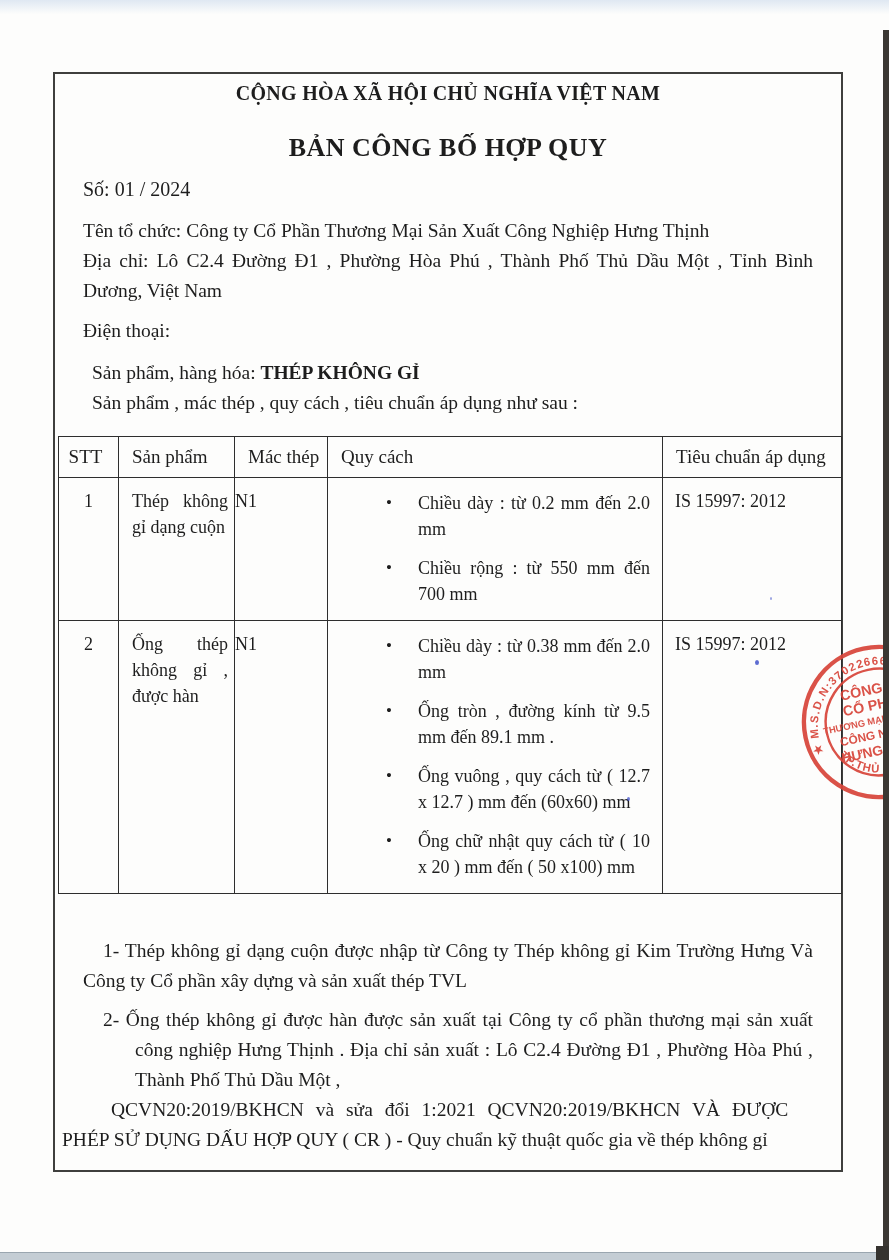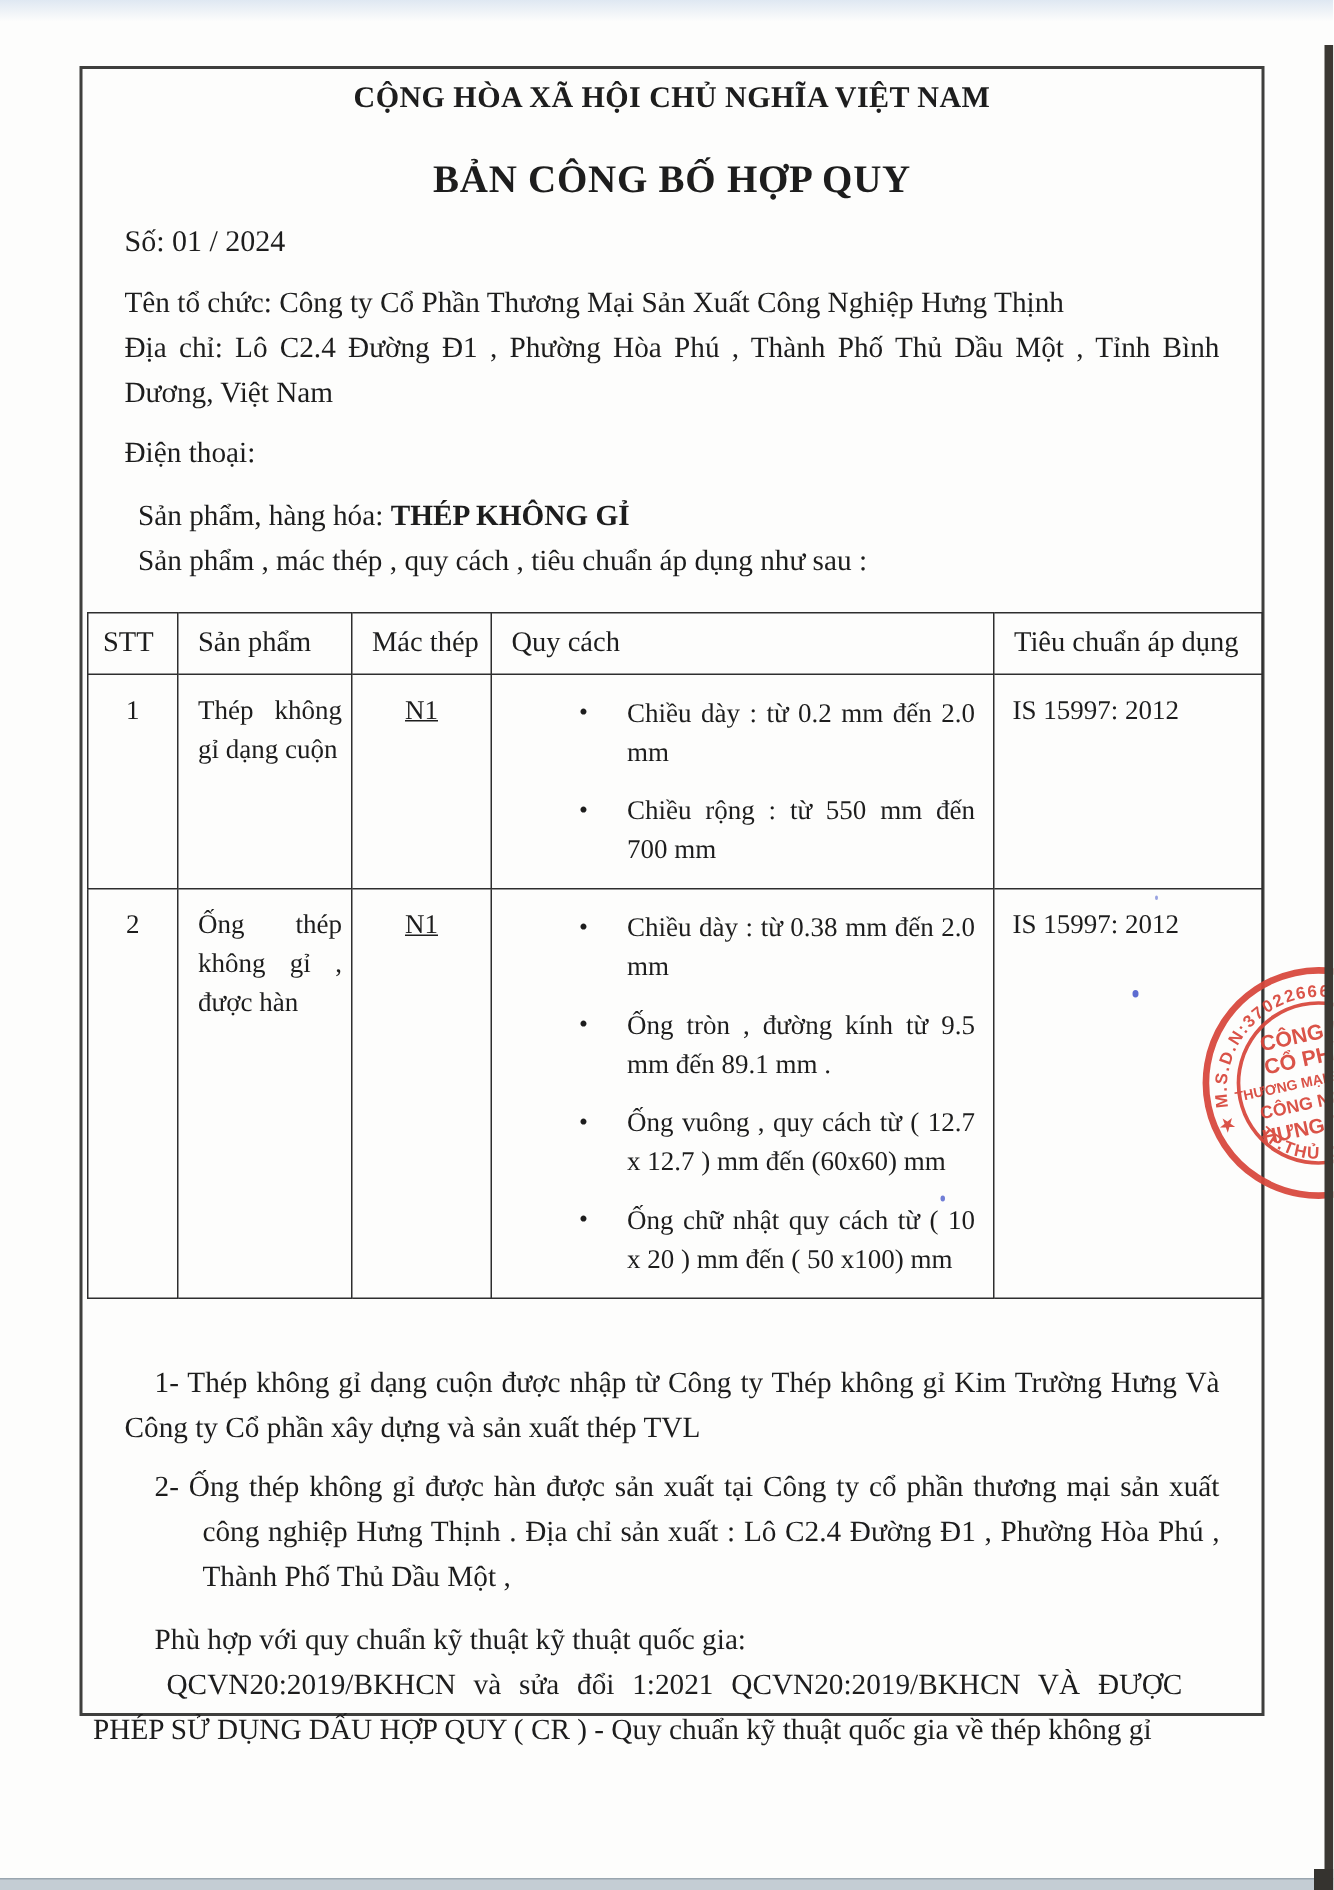--- a/index.html
+++ b/index.html
@@ -22,21 +22,21 @@
   .bottom-bar {
     position:absolute; left:0; top:1252px; width:889px; height:8px;
     background:#c4cdd4; border-top:1px solid #9aa6af; z-index:25;
   }
   .bottom-corner {
     position:absolute; left:876px; top:1246px; width:13px; height:14px;
     background:#35332f; z-index:31;
   }
 
   .frame {
-    position:absolute; left:53px; top:44px; width:790px; height:1100px;
+    position:absolute; left:53px; top:72px; width:790px; height:1100px;
     border:2px solid #3f3f3d; padding:6px 28px 4px 28px; z-index:2;
   }
 
   .nat1 { text-align:center; font-weight:bold; font-size:20px; line-height:26px; letter-spacing:.3px; }
   .nat2-wrap { text-align:center; margin-top:3px; }
   .nat2 {
     display:inline-block; font-weight:bold; font-size:19px; line-height:24px;
     border-bottom:2px solid #222; padding:0 6px 2px 14px;
   }
   .nat2-rest { font-weight:bold; font-size:19px; }
@@ -56,21 +56,21 @@
     width:783px; margin-left:-25px; margin-top:18px;
     font-size:18px; line-height:26px;
   }
   .spec-table th, .spec-table td {
     border:1.6px solid #2e2e2e; vertical-align:top; font-weight:normal;
   }
   .spec-table th { height:41px; text-align:left; padding:7px 6px 0 13px; font-size:19px; }
   .spec-table th.h-stt { text-align:center; padding-left:0; }
   td.c-stt { text-align:center; padding-top:10px; }
   td.c-prod { padding:10px 6px 0 13px; text-align:justify; }
-  td.c-grade { text-align:center; padding-top:10px;text-decoration:underline; }
+  td.c-grade { text-align:left; padding-top:10px; }
   td.c-spec { padding:12px 12px 0 58px; }
   td.c-std { padding:10px 6px 0 12px; }
   tr.r1 td { height:94px; }
   tr.r2 td { height:238px; }
   .spec-item { display:flex; margin-bottom:13px; }
   .spec-item .dot { flex:0 0 32px; font-size:17px; }
   .spec-item .stx { flex:1; text-align:justify; }
 
   .notes { margin-top:42px; }
   .n1 { text-indent:20px; }
@@ -173,21 +173,20 @@
             </div>
           </td>
           <td class="c-std">IS 15997: 2012</td>
         </tr>
       </tbody>
     </table>
 
     <div class="notes">
       <div class="para n1">1- Thép không gỉ dạng cuộn được nhập từ Công ty Thép không gỉ Kim Trường Hưng Và Công ty Cổ phần xây dựng và sản xuất thép TVL</div>
       <div class="para n2">2- Ống thép không gỉ được hàn được sản xuất tại Công ty cổ phần thương mại sản xuất công nghiệp Hưng Thịnh . Địa chỉ sản xuất : Lô C2.4 Đường Đ1 , Phường Hòa Phú , Thành Phố Thủ Dầu Một ,</div>
-      <div class="para n3">Phù hợp với quy chuẩn kỹ thuật kỹ thuật quốc gia:</div>
       <div class="para n4">
         <span class="l1"><span class="n4-line1-indent"></span><span>QCVN20:2019/BKHCN và sửa đổi 1:2021 QCVN20:2019/BKHCN VÀ ĐƯỢC</span></span><br>
         <span class="l2">PHÉP SỬ DỤNG DẤU HỢP QUY ( CR ) -  Quy chuẩn kỹ thuật quốc gia về thép không gỉ</span>
       </div>
     </div>
 
   </div>
 
   <div class="stamp">
     <svg viewBox="0 0 160 160" xmlns="http://www.w3.org/2000/svg">

